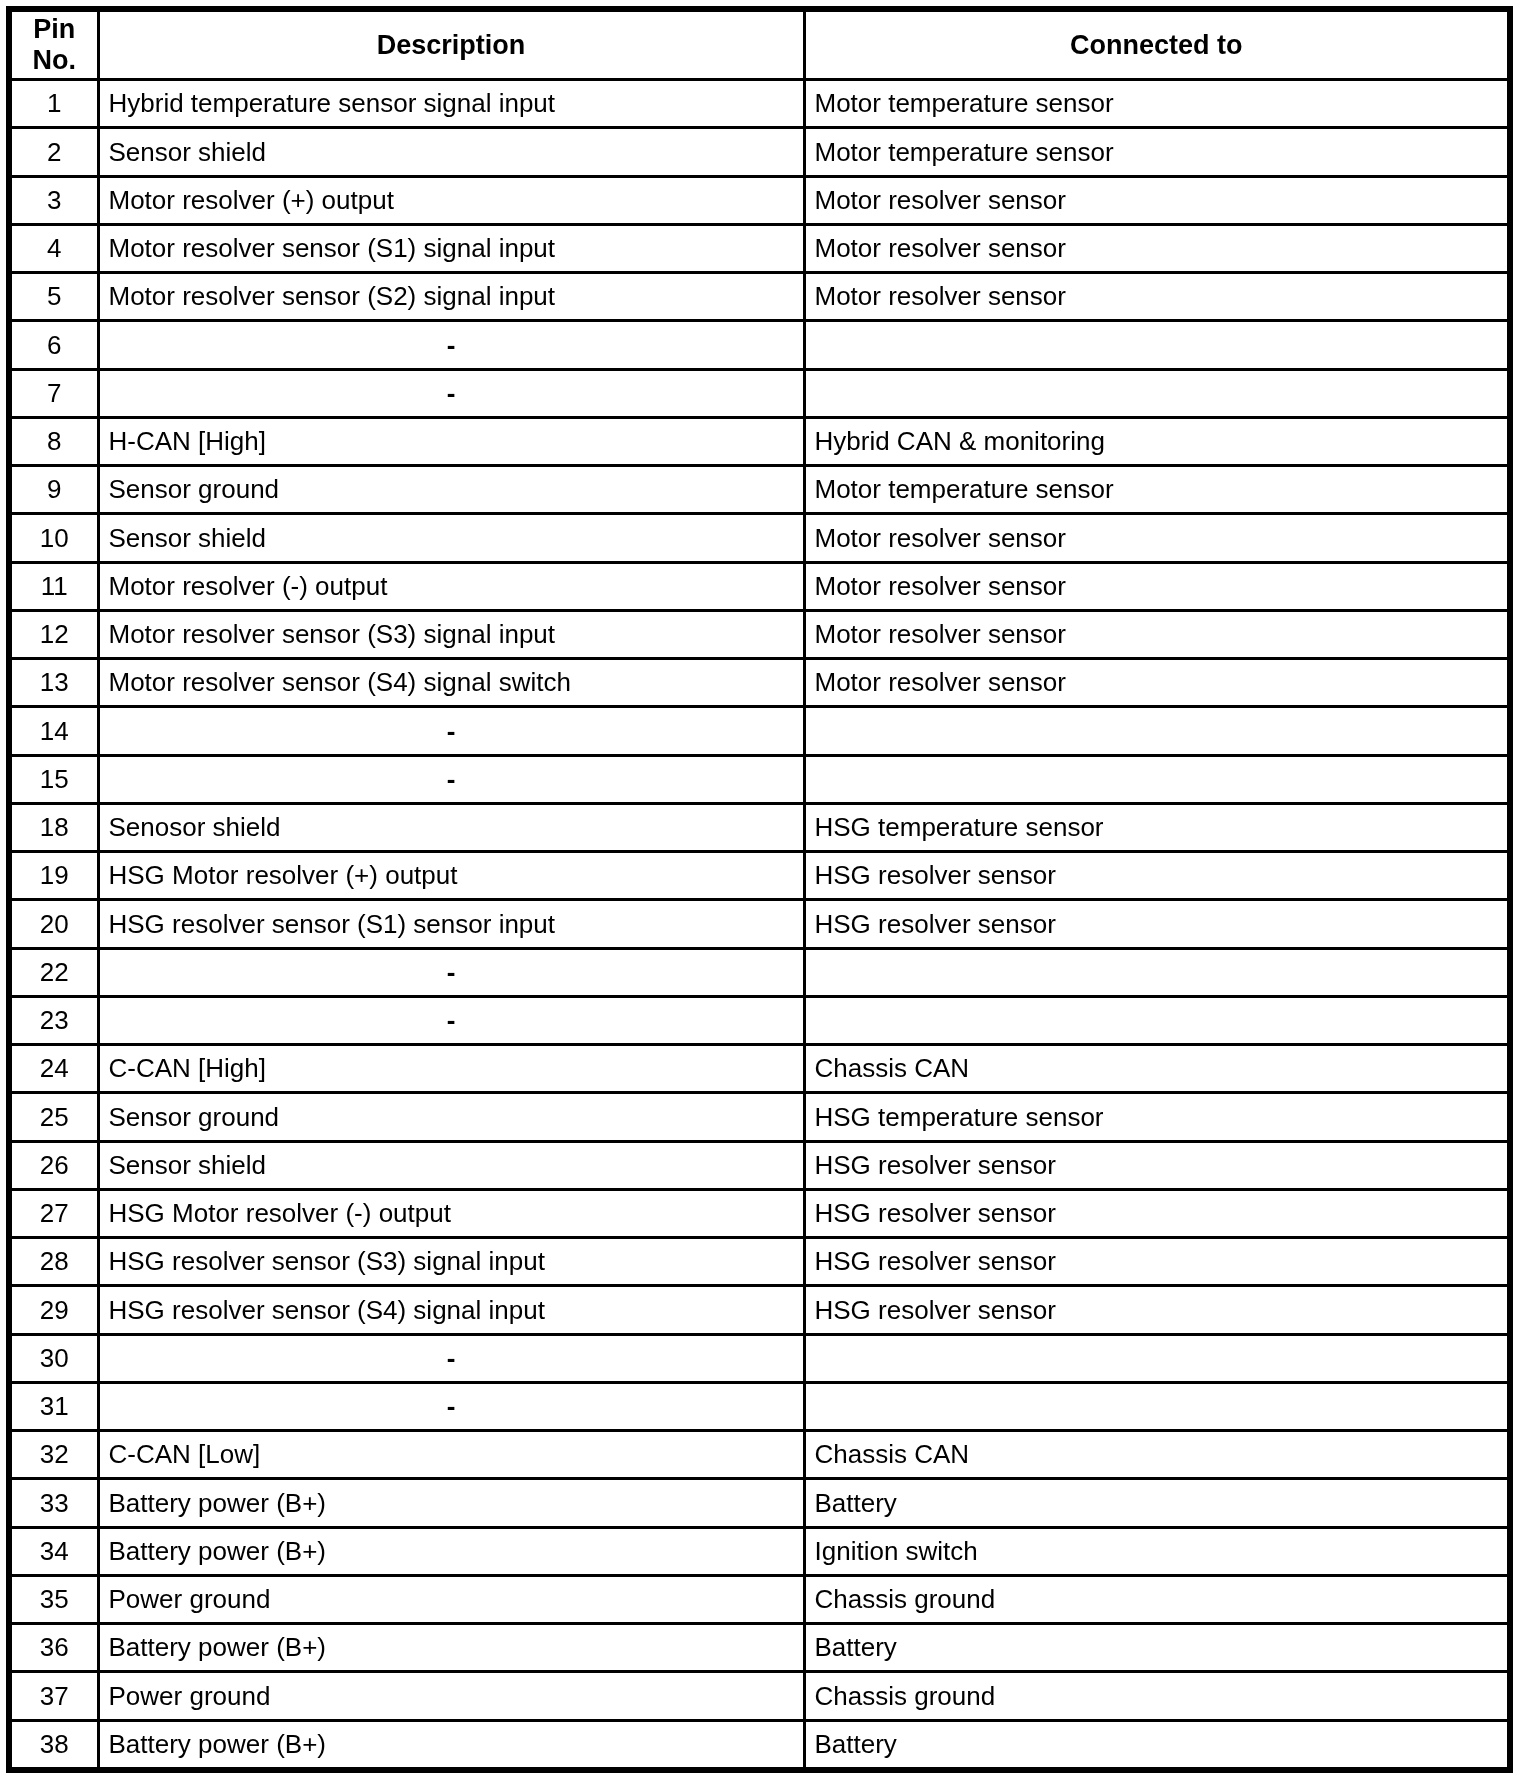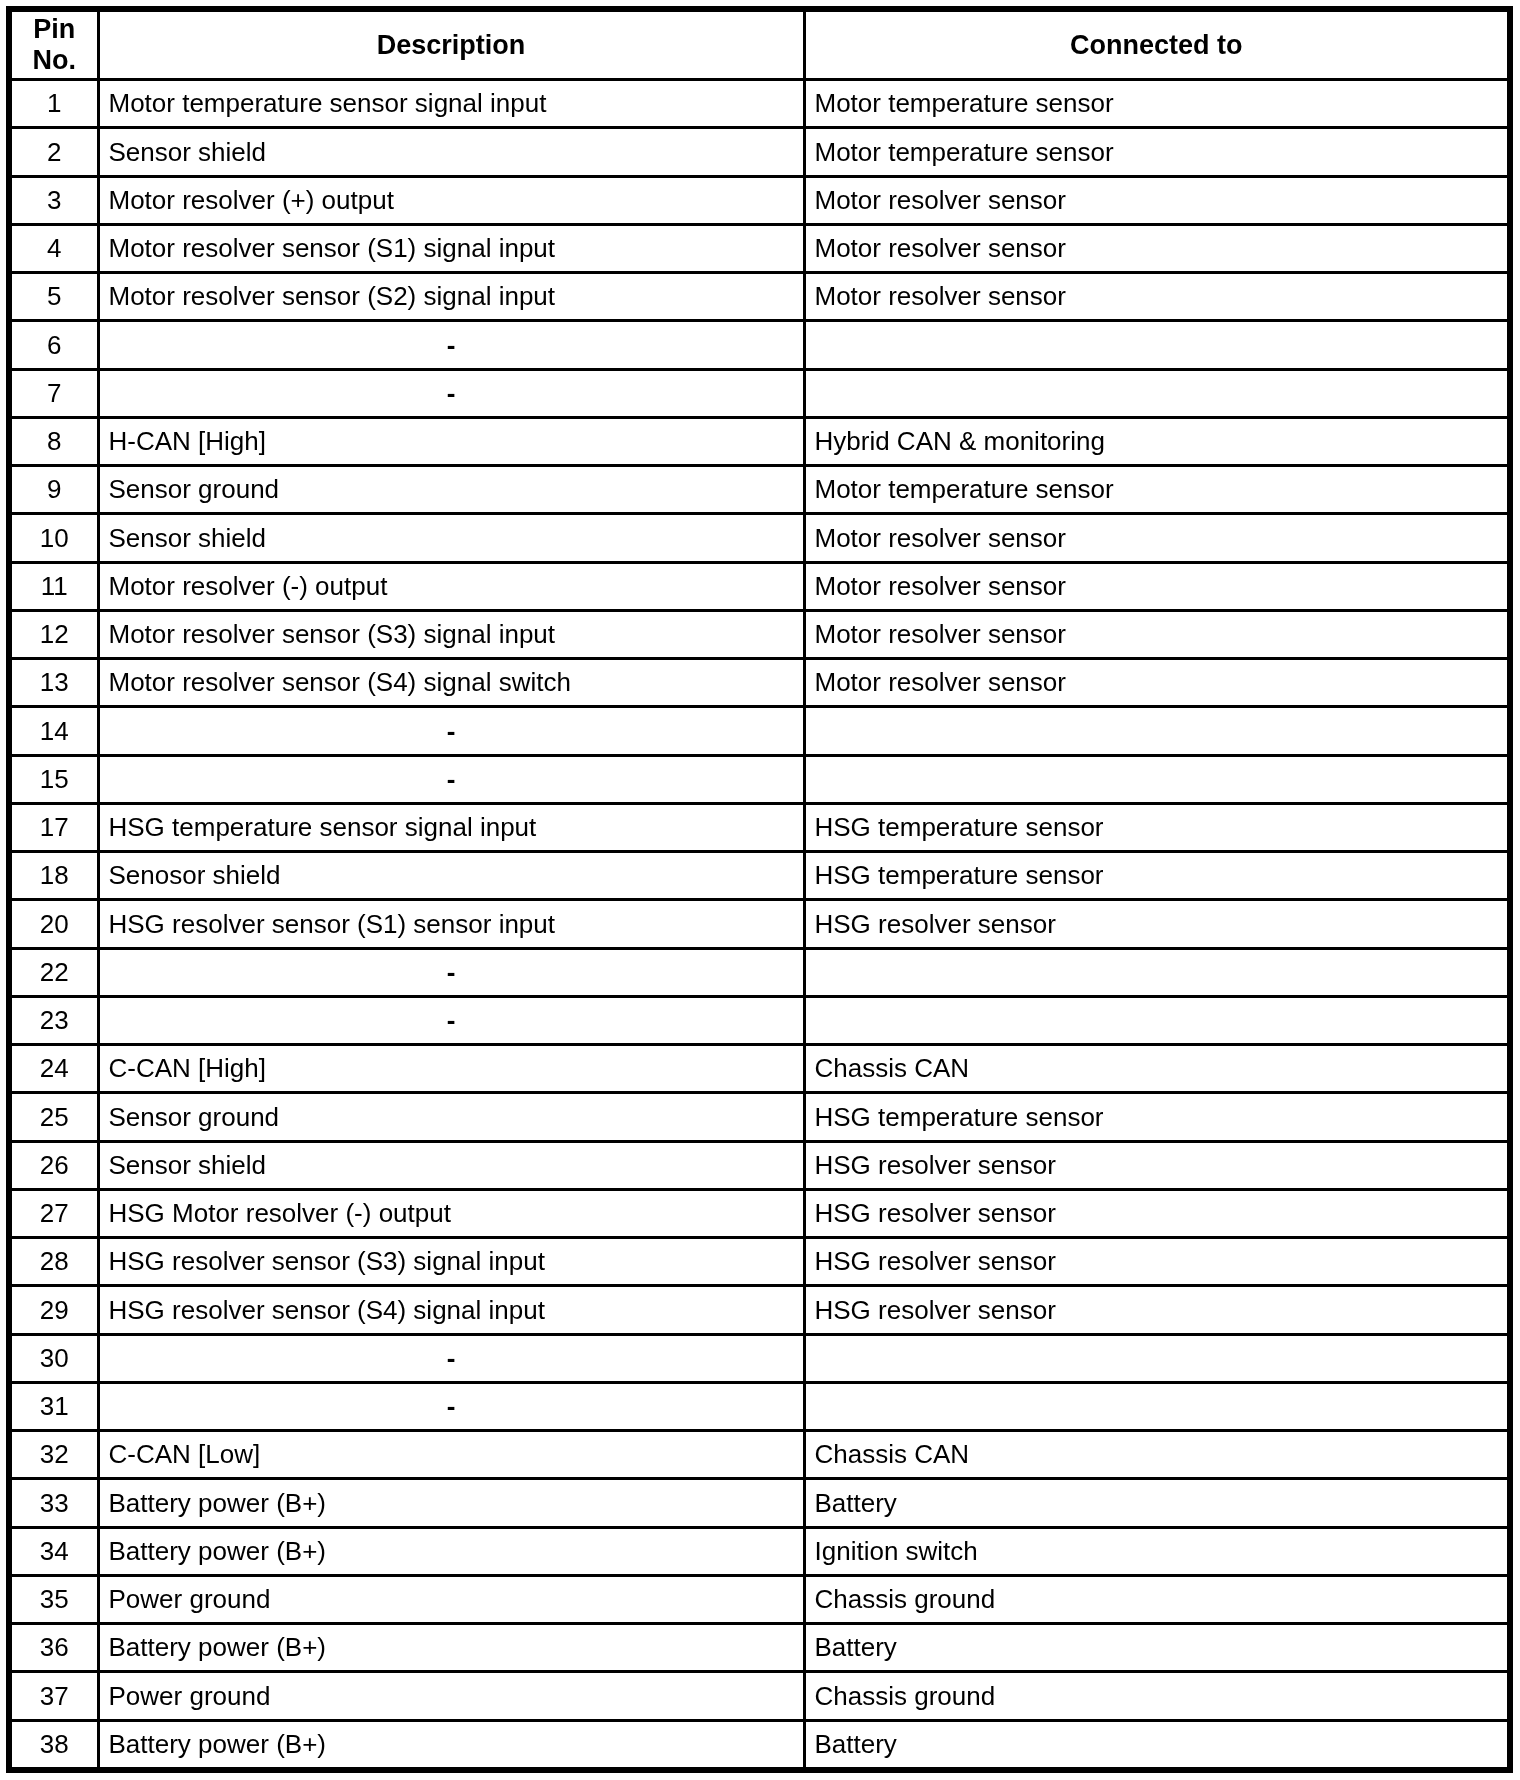--- a/index.html
+++ b/index.html
@@ -74,21 +74,21 @@
     <thead>
       <tr>
         <th>Pin No.</th>
         <th>Description</th>
         <th>Connected to</th>
       </tr>
     </thead>
     <tbody>
         <tr>
           <td class="pin">1</td>
-          <td class="desc">Motor temperature sensor signal input</td>
+          <td class="desc">Hybrid temperature sensor signal input</td>
           <td class="conn">Motor temperature sensor</td>
         </tr>
         <tr>
           <td class="pin">2</td>
           <td class="desc">Sensor shield</td>
           <td class="conn">Motor temperature sensor</td>
         </tr>
         <tr>
           <td class="pin">3</td>
           <td class="desc">Motor resolver (+) output</td>
@@ -148,28 +148,28 @@
           <td class="pin">14</td>
           <td class="desc dash">-</td>
           <td class="conn"></td>
         </tr>
         <tr>
           <td class="pin">15</td>
           <td class="desc dash">-</td>
           <td class="conn"></td>
         </tr>
         <tr>
-          <td class="pin">17</td>
-          <td class="desc">HSG temperature sensor signal input</td>
-          <td class="conn">HSG temperature sensor</td>
-        </tr>
-        <tr>
           <td class="pin">18</td>
           <td class="desc">Senosor shield</td>
           <td class="conn">HSG temperature sensor</td>
+        </tr>
+        <tr>
+          <td class="pin">19</td>
+          <td class="desc">HSG Motor resolver (+) output</td>
+          <td class="conn">HSG resolver sensor</td>
         </tr>
         <tr>
           <td class="pin">20</td>
           <td class="desc">HSG resolver sensor (S1) sensor input</td>
           <td class="conn">HSG resolver sensor</td>
         </tr>
         <tr>
           <td class="pin">22</td>
           <td class="desc dash">-</td>
           <td class="conn"></td>

